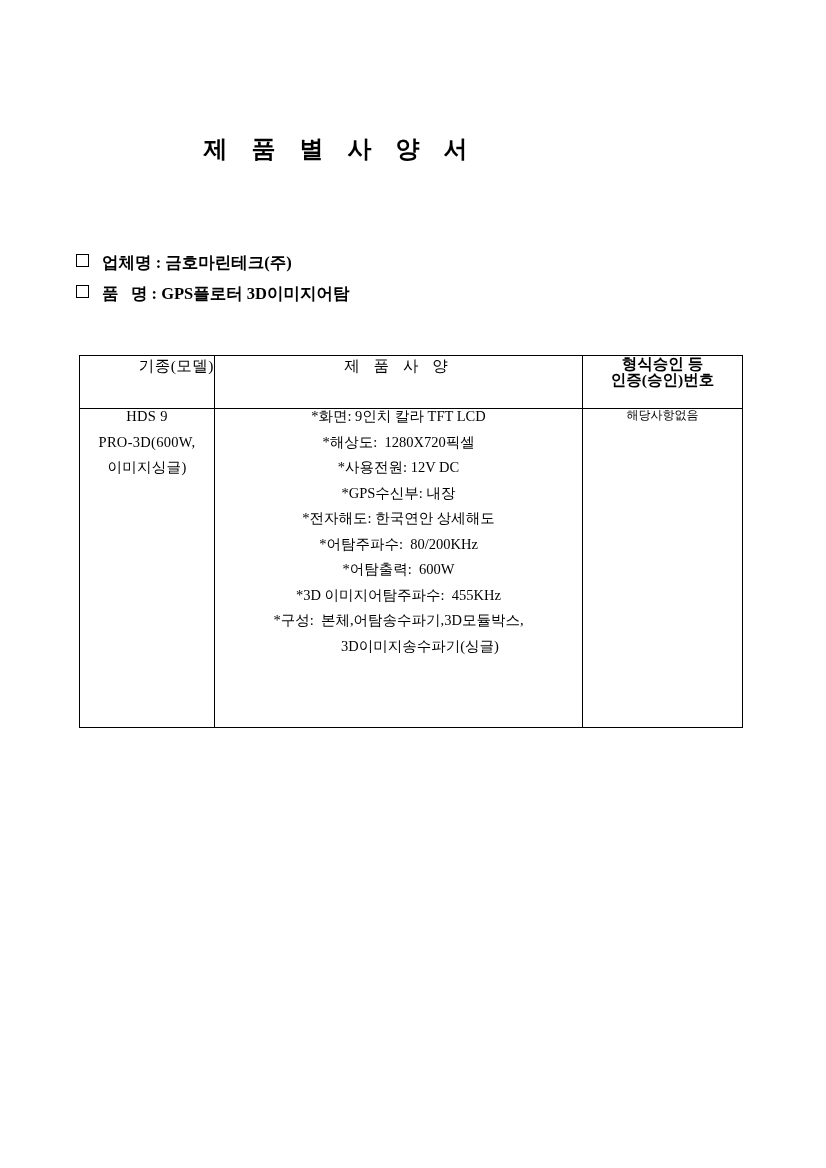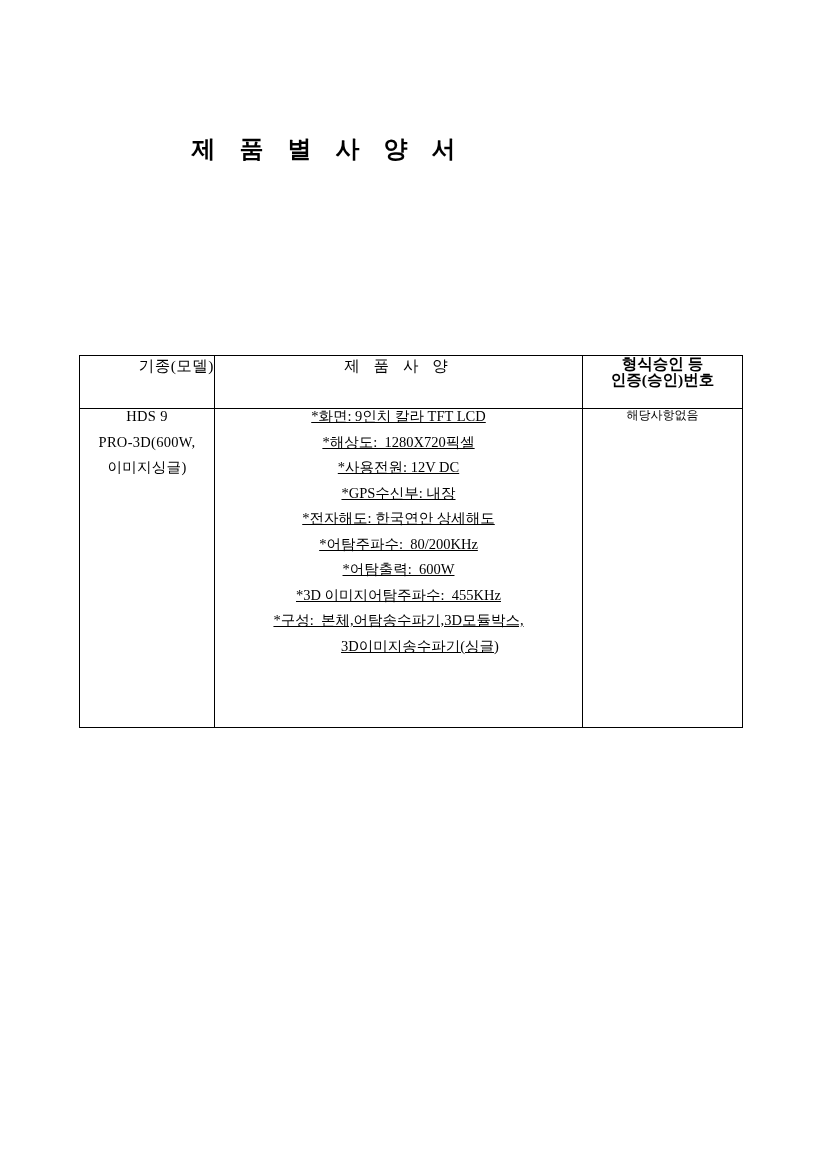--- a/index.html
+++ b/index.html
@@ -20,21 +20,21 @@
     position: absolute;
     top: 0; left: 0;
     width: 826px;
     height: 1168px;
     background: #fff;
   }
 
   .doc-title {
     position: absolute;
     top: 133px;
-    left: 0;
+    left: 12px;
     width: 656px;
     text-align: center;
     font-size: 24px;
     font-weight: bold;
     letter-spacing: 9px;
     font-family: "Liberation Serif", serif;
   }
 
   .meta-block {
     position: absolute;
@@ -114,41 +114,52 @@
   .model-cell {
     padding: 28px 0 0 12px;
   }
   .model-cell div {
     margin-bottom: 11px;
     letter-spacing: 0.3px;
     white-space: pre;
   }
   .spec-cell {
     padding: 28px 0 0 9px;
-    text-decoration: underline;
   }
   .spec-cell .line {
     margin-bottom: 11px;
     white-space: pre;
   }
   .spec-cell .line.indent {
     padding-left: 43px;
   }
   .cert-cell {
     padding: 28px 0 0 13px;
     font-size: 12px;
   }
 </style>
 </head>
 <body>
 
 <div class="page">
 
   <div class="doc-title">제 품 별 사 양 서</div>
 
+  <div class="meta-block">
+    <div class="meta-row">
+      <span class="meta-box"></span>
+      <span class="meta-label">업체명 : </span>
+      <span class="meta-value">금호마린테크(주)</span>
+    </div>
+    <div class="meta-row">
+      <span class="meta-box"></span>
+      <span class="meta-label">품   명 : </span>
+      <span class="meta-value">GPS플로터 3D이미지어탐</span>
+    </div>
+  </div>
 
   <table class="spec">
     <colgroup>
       <col class="col-model">
       <col class="col-spec">
       <col class="col-cert">
     </colgroup>
     <thead>
       <tr>
         <th class="hdr-cell hdr-model">기종(모델)</th>

